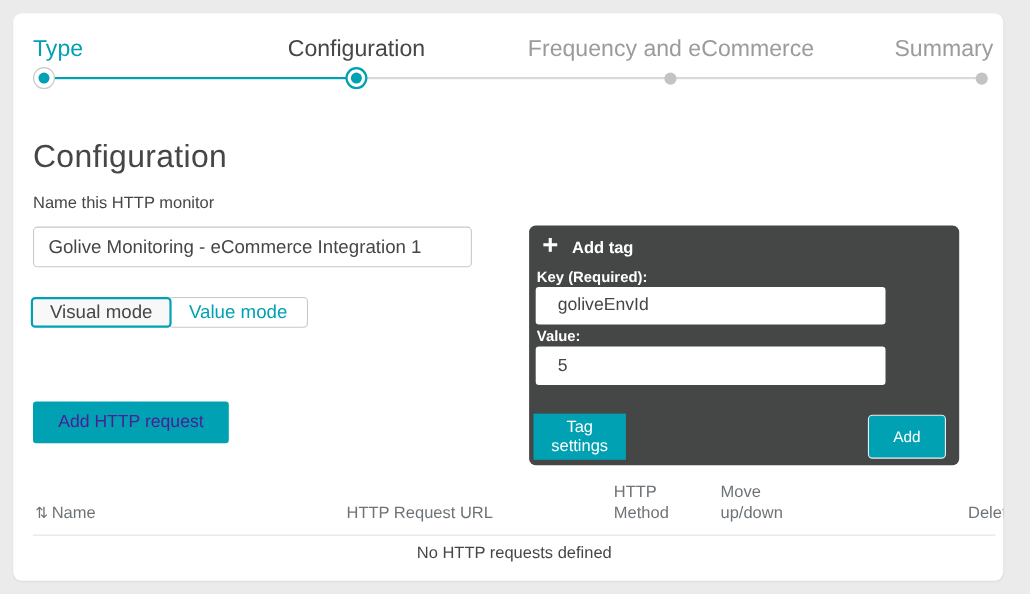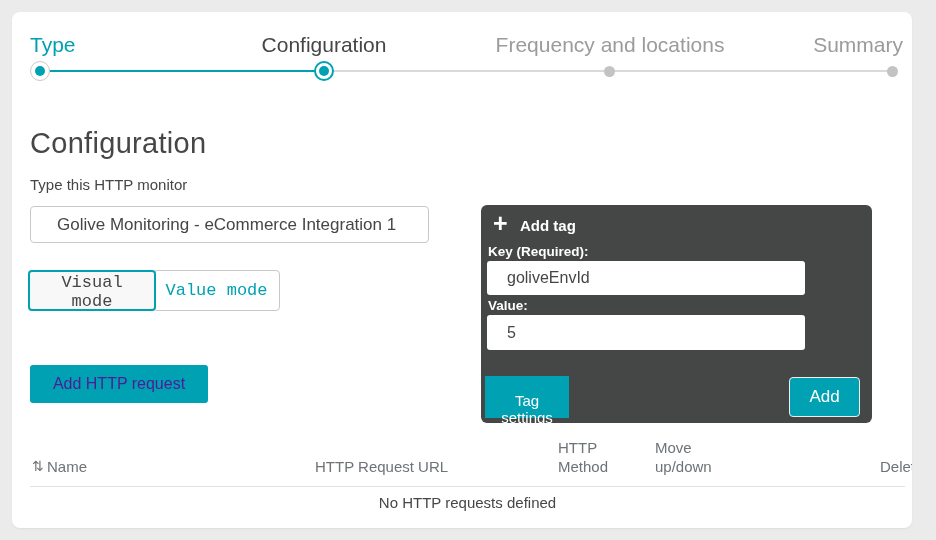--- a/index.html
+++ b/index.html
@@ -39,25 +39,25 @@
   .dot-plain{position:absolute;top:54px;width:11px;height:11px;border-radius:50%;background:#c3c3c3;}
   .dot1{left:18px;}
   .dot2{left:302px;}
   .dot3{left:592px;}
   .dot4{left:875px;}
   
   .page-title{position:absolute;left:18px;top:96px;font-size:29px;font-weight:300;letter-spacing:0.3px;color:#454646;}
   .name-label{position:absolute;left:18px;top:164px;font-size:15px;color:#454646;}
   .name-input{
     position:absolute;left:18px;top:194px;width:399px;height:37px;box-sizing:border-box;
-    border:1px solid #c8c8c8;border-radius:4px;padding:0 12px 0 26px;
+    border:1px solid #c8c8c8;border-radius:4px;padding:0 12px 0 13px;
     font-family:inherit;font-size:17px;color:#454646;background:#fff;outline:none;
   }
   .mode-group{position:absolute;left:16px;top:258px;display:flex;}
-  .mode-btn{height:41px;box-sizing:border-box;font-family:Liberation Mono, monospace;font-size:17px;cursor:pointer;}
+  .mode-btn{height:28px;box-sizing:border-box;font-family:Liberation Sans, sans-serif;font-size:17px;cursor:pointer;}
   .mode-visual{
     width:128px;border:2px solid #00a1b2;border-radius:4px;background:#f8f8f8;color:#454646;z-index:2;
   }
   .mode-script{
     width:127px;border:1px solid #c8c8c8;border-radius:4px;background:#fff;color:#00a1b2;margin-left:-3px;z-index:1;
   }
   .add-request-btn{
     position:absolute;left:18px;top:353px;width:178px;height:38px;
     background:#00a1b2;color:#4c1d95;border:none;border-radius:3px;
     font-family:inherit;font-size:16px;font-weight:500;cursor:pointer;
@@ -75,65 +75,65 @@
   .tag-input{
     position:absolute;left:6px;width:318px;box-sizing:border-box;
     border:none;border-radius:3px;background:#fff;outline:none;
     font-family:inherit;font-size:16px;color:#454646;padding:0 10px 0 20px;
   }
   .key-input{top:56px;height:34px;}
   .value-input{top:110px;height:35px;}
   .tag-settings-btn{
     position:absolute;left:4px;top:171px;width:84px;height:42px;
     background:#00a1b2;color:#fff;border:none;border-radius:0;
-    font-family:inherit;font-size:15px;cursor:pointer;padding:16px 2px;
+    font-family:inherit;font-size:15px;cursor:pointer;padding:4px 2px;
   }
   .tag-add-btn{
     position:absolute;left:308px;top:172px;width:71px;height:40px;
     background:#00a1b2;color:#fff;border:1px solid #eeeeee;border-radius:4px;
-    font-family:inherit;font-size:17px;cursor:pointer;
+    font-family:inherit;font-size:14px;cursor:pointer;
   }
   
   .th{position:absolute;font-size:15px;color:#6d7377;line-height:19px;}
   .th-sort{left:20px;top:445px;font-size:14px;cursor:pointer;}
   .th-name{left:35px;top:445px;}
   .th-url{left:303px;top:445px;}
   .th-method{left:546px;top:426px;width:62px;}
   .th-move{left:643px;top:426px;width:76px;}
   .th-delete{left:868px;top:445px;white-space:nowrap;}
   .table-divider{position:absolute;left:18px;top:474px;width:875px;height:1px;background:#e2e2e2;}
   .empty-msg{position:absolute;left:18px;top:482px;width:875px;text-align:center;font-size:15px;color:#454646;}
 </style>
 </head>
 <body>
 
 <div class="card">
 
   <div>
     <span class="step-label done lbl-type">Type</span>
     <span class="step-label active lbl-config">Configuration</span>
-    <span class="step-label pending lbl-freq">Frequency and locations</span>
+    <span class="step-label pending lbl-freq">Frequency and eCommerce</span>
     <span class="step-label pending lbl-summary">Summary</span>
 
     <div class="track teal seg1"></div>
     <div class="track gray seg2"></div>
     <div class="track gray seg3"></div>
 
     <div class="dot-ring done dot1">
         <div class="dot-inner"></div>
       </div>
     <div class="dot-ring active dot2">
         <div class="dot-inner"></div>
       </div>
     <div class="dot-plain dot3"></div>
     <div class="dot-plain dot4"></div>
   </div>
 
   <h1 class="page-title">Configuration</h1>
-  <label class="name-label">Type this HTTP monitor</label>
+  <label class="name-label">Name this HTTP monitor</label>
   <input class="name-input" type="text" value="Golive Monitoring - eCommerce Integration 1" style="">
 
   <div class="mode-group">
     <button class="mode-btn mode-visual">Visual mode</button>
     <button class="mode-btn mode-script">Value mode</button>
   </div>
 
   <button class="add-request-btn">Add HTTP request</button>
 
   <div class="tag-panel">

